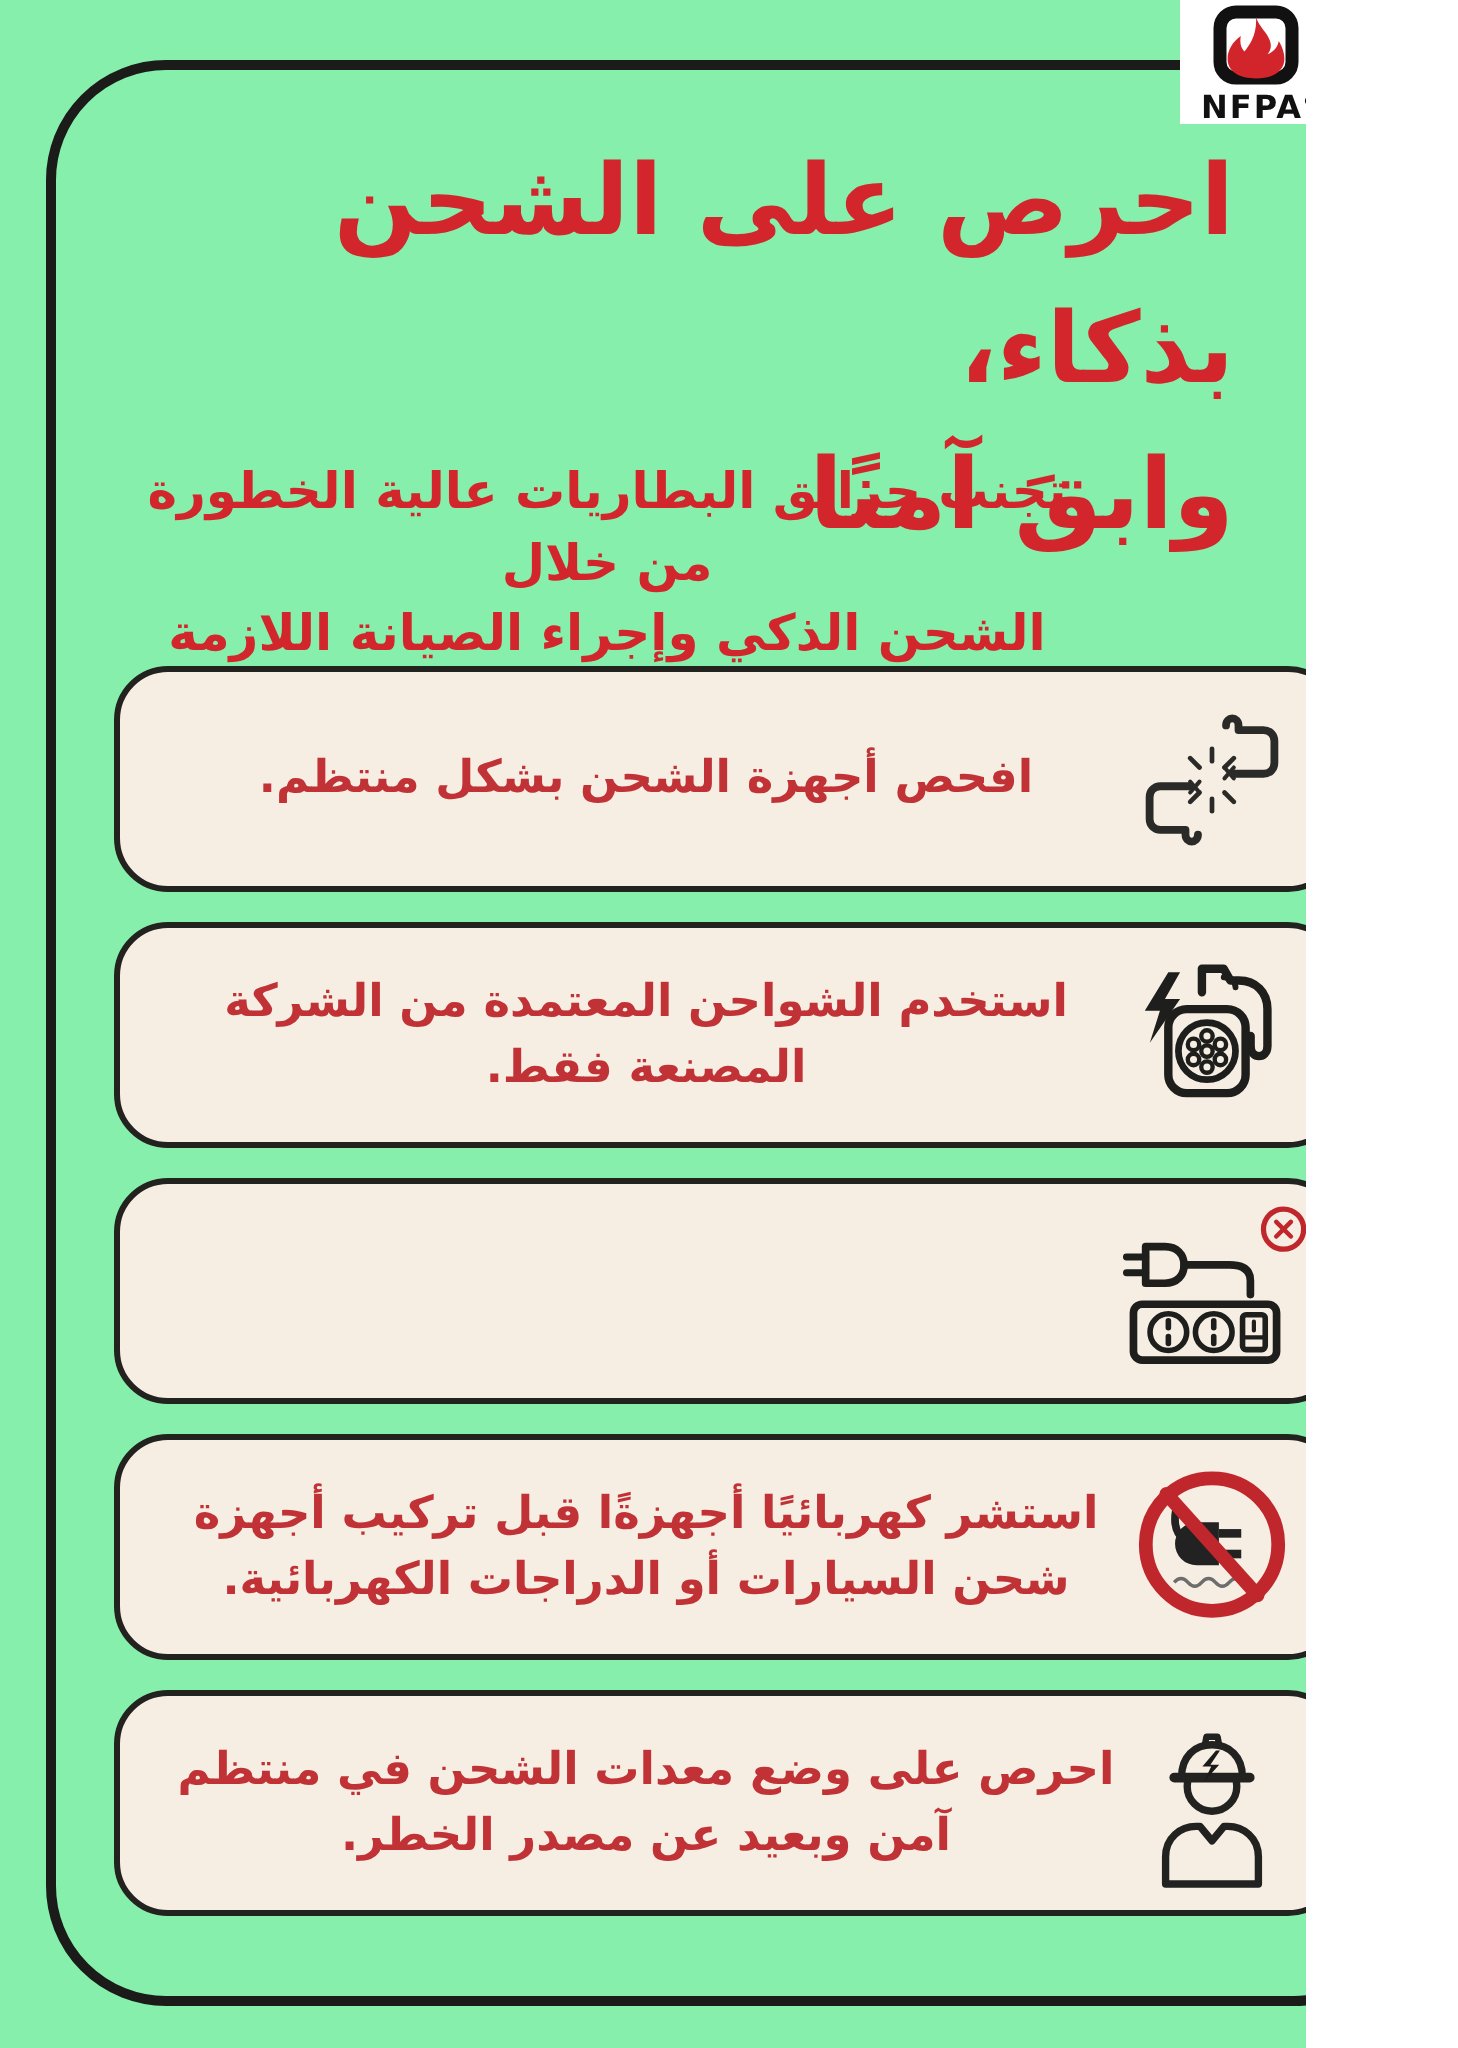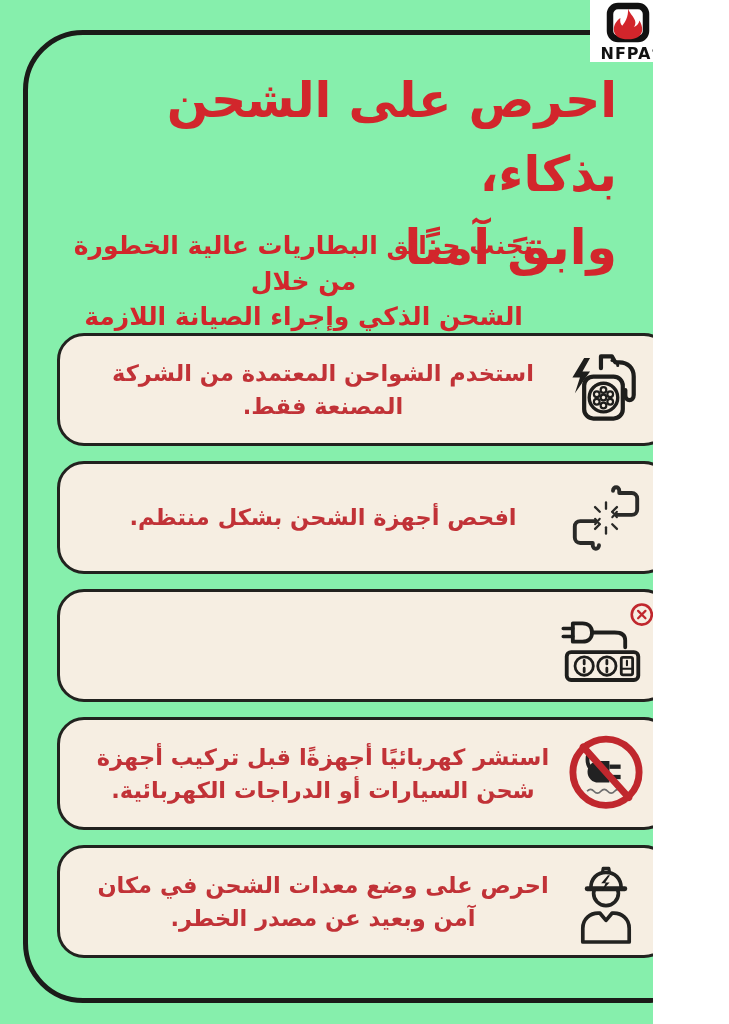--- a/index.html
+++ b/index.html
@@ -74,61 +74,61 @@
 
   <div class="title">احرص على الشحن بذكاء،
 وابقَ آمنًا</div>
   <div class="subtitle">تجنب حرائق البطاريات عالية الخطورة من خلال
 الشحن الذكي وإجراء الصيانة اللازمة</div>
 
   <div class="cards">
 
     <div class="card">
       <div class="card-icon">
+        <svg width="78" height="78" viewBox="0 0 100 100" fill="none" stroke="#2a2a28" stroke-width="5" stroke-linecap="round" stroke-linejoin="round">
+          <path d="M59 15 c0 -6 8 -6 8 0 v3 h16 c4 0 7 3 7 7 v14 c0 4 -3 7 -7 7 H64"></path>
+          <path d="M41 85 c0 6 -8 6 -8 0 v-3 H17 c-4 0 -7 -3 -7 -7 V61 c0 -4 3 -7 7 -7 h19"></path>
+          <g stroke-width="2.6">
+            <path d="M58 42 l6 7 M64 42 l-6 7"></path>
+            <path d="M36 51 l6 7 M42 51 l-6 7"></path>
+          </g>
+          <g stroke-width="3">
+            <path d="M50 30 v8"></path>
+              <path d="M36 36 l6 6"></path>
+              <path d="M64 36 l-6 6"></path>
+            <path d="M50 70 v-8"></path>
+              <path d="M36 64 l6 -6"></path>
+              <path d="M64 64 l-6 -6"></path>
+          </g>
+        </svg>
+      </div>
+      <div class="card-text">افحص أجهزة الشحن بشكل منتظم.</div>
+    </div>
+
+    <div class="card">
+      <div class="card-icon">
         <svg width="84" height="88" viewBox="0 0 100 104" fill="none" stroke="#1e1e1c" stroke-width="5" stroke-linecap="round" stroke-linejoin="round">
           <path d="M24 14 L10 37 h9 l-6 19 L31 30 h-9 l9 -16 z" fill="#1e1e1c" stroke="none"></path>
           <path d="M44 26 V12 h13 l4 7 h5 c10 0 17 7 17 17 v22 c0 8 -10 8 -10 0 v-6"></path>
           <path d="M57 17 c4 0 7 2 7 6" stroke-width="3.5"></path>
           <rect x="24" y="36" width="46" height="50" rx="11"></rect>
           <circle cx="47" cy="61" r="17" stroke-width="4"></circle>
           <g stroke-width="2.6">
             <circle cx="47" cy="52" r="3.4"></circle>
               <circle cx="39" cy="57" r="3.4"></circle>
               <circle cx="55" cy="57" r="3.4"></circle>
             <circle cx="39" cy="66" r="3.4"></circle>
               <circle cx="55" cy="66" r="3.4"></circle>
               <circle cx="47" cy="70.5" r="3.4"></circle>
             <circle cx="47" cy="61" r="3.4"></circle>
           </g>
         </svg>
       </div>
       <div class="card-text">استخدم الشواحن المعتمدة من الشركة
 المصنعة فقط.</div>
-    </div>
-
-    <div class="card">
-      <div class="card-icon">
-        <svg width="78" height="78" viewBox="0 0 100 100" fill="none" stroke="#2a2a28" stroke-width="5" stroke-linecap="round" stroke-linejoin="round">
-          <path d="M59 15 c0 -6 8 -6 8 0 v3 h16 c4 0 7 3 7 7 v14 c0 4 -3 7 -7 7 H64"></path>
-          <path d="M41 85 c0 6 -8 6 -8 0 v-3 H17 c-4 0 -7 -3 -7 -7 V61 c0 -4 3 -7 7 -7 h19"></path>
-          <g stroke-width="2.6">
-            <path d="M58 42 l6 7 M64 42 l-6 7"></path>
-            <path d="M36 51 l6 7 M42 51 l-6 7"></path>
-          </g>
-          <g stroke-width="3">
-            <path d="M50 30 v8"></path>
-              <path d="M36 36 l6 6"></path>
-              <path d="M64 36 l-6 6"></path>
-            <path d="M50 70 v-8"></path>
-              <path d="M36 64 l6 -6"></path>
-              <path d="M64 64 l-6 -6"></path>
-          </g>
-        </svg>
-      </div>
-      <div class="card-text">افحص أجهزة الشحن بشكل منتظم.</div>
     </div>
 
     <div class="card">
       <div class="card-icon">
         <svg width="96" height="88" viewBox="0 0 110 100" fill="none" stroke="#1e1e1c" stroke-width="4.4" stroke-linecap="round" stroke-linejoin="round">
           <circle cx="96" cy="14" r="11.5" stroke="#c0272d" stroke-width="3"></circle>
           <path d="M91.8 9.8 l8.4 8.4 M100.2 9.8 l-8.4 8.4" stroke="#c0272d" stroke-width="2.6"></path>
           <path d="M6 30 h11 M6 39 h11" stroke-width="4"></path>
           <path d="M17 24 h11 c7 0 11 4.5 11 10.5 S35 45 28 45 H17 z"></path>
           <path d="M39 34.5 h26 c8 0 12 3 12 9 v8"></path>
@@ -165,18 +165,18 @@
       <div class="card-icon">
         <svg width="80" height="88" viewBox="0 0 100 108" fill="none" stroke="#222220" stroke-width="4.6" stroke-linecap="round" stroke-linejoin="round">
           <circle cx="50" cy="43" r="15.5"></circle>
           <path d="M45.5 17.5 l1 -5.5 h7 l1 5.5" fill="#f6eee2" stroke-width="4"></path>
           <path d="M31 37 c0 -12.5 8 -20 19 -20 s19 7.5 19 20" fill="#f6eee2"></path>
           <path d="M26.5 37.5 H73.5" stroke-width="6.2"></path>
           <path d="M52.5 20.5 l-8.5 10 h5.5 l-4.5 9.5 9.5 -10.5 h-5.5 l6 -9 z" fill="#1a1a1a" stroke="none"></path>
           <path d="M21 104 v-17 c0 -12 9.5 -19 19 -19 h2.5 l7.5 9 7.5 -9 H60 c9.5 0 19 7 19 19 v17 z"></path>
         </svg>
       </div>
-      <div class="card-text">احرص على وضع معدات الشحن في مكان
+      <div class="card-text">احرص على وضع معدات الشحن في منتظم
 آمن وبعيد عن مصدر الخطر.</div>
     </div>
 
   </div>
 </div>
 
 </body></html>

